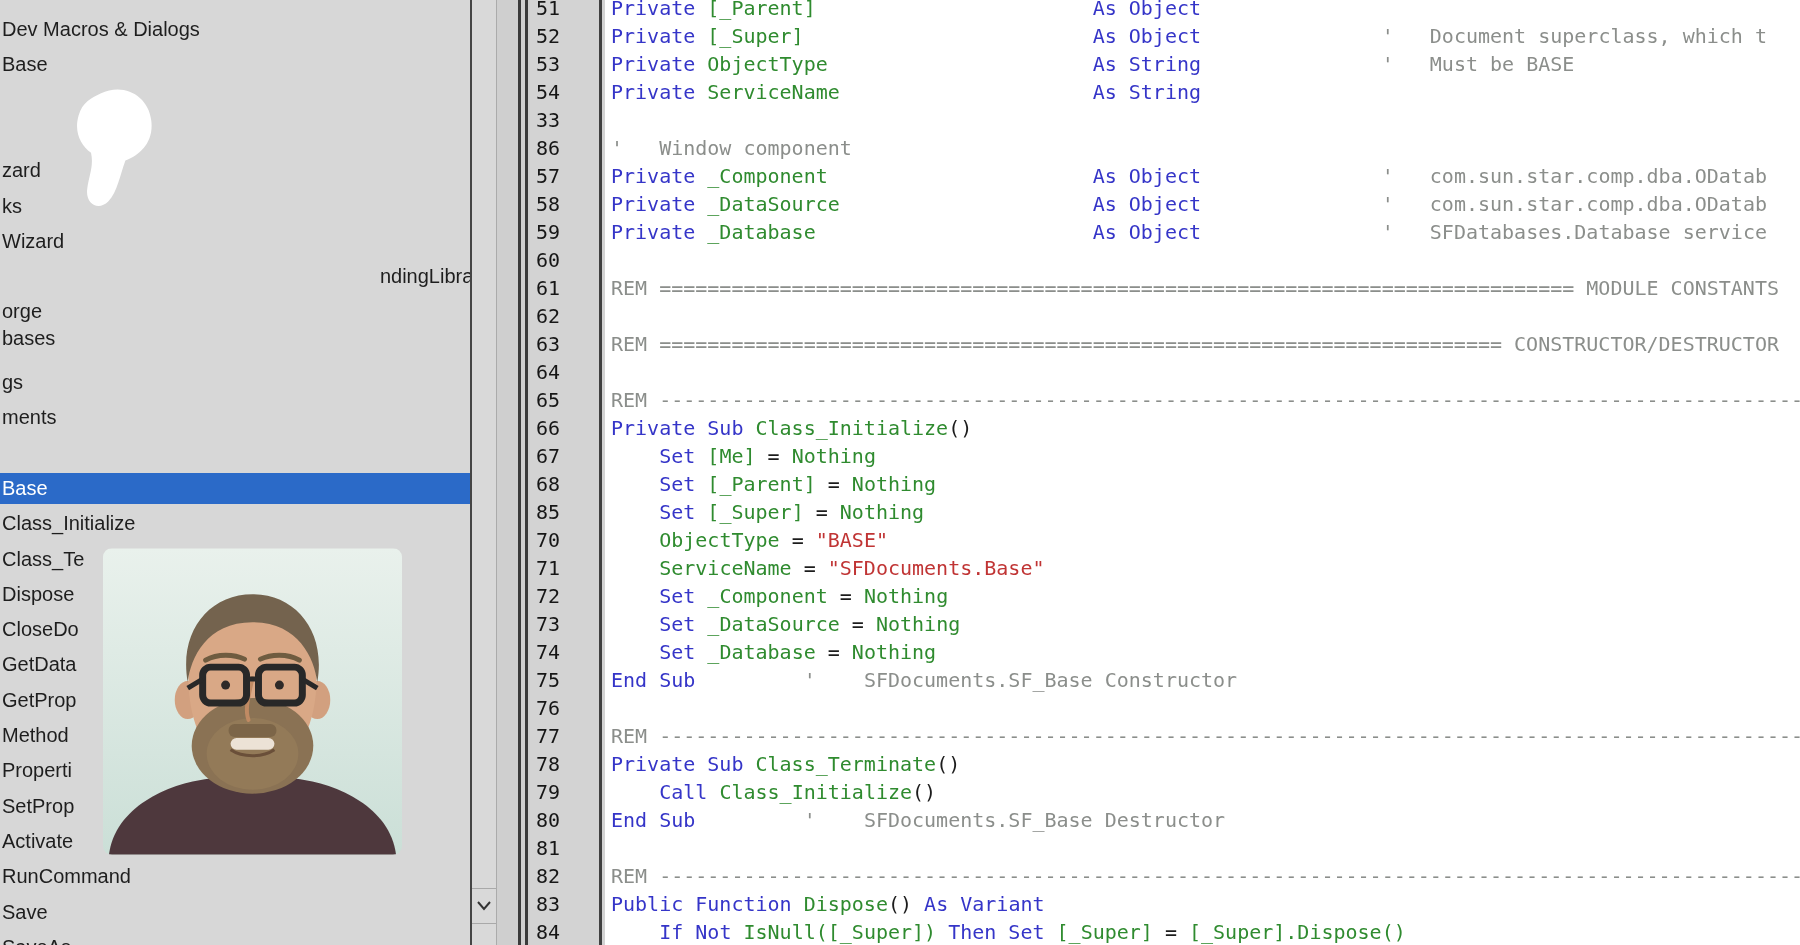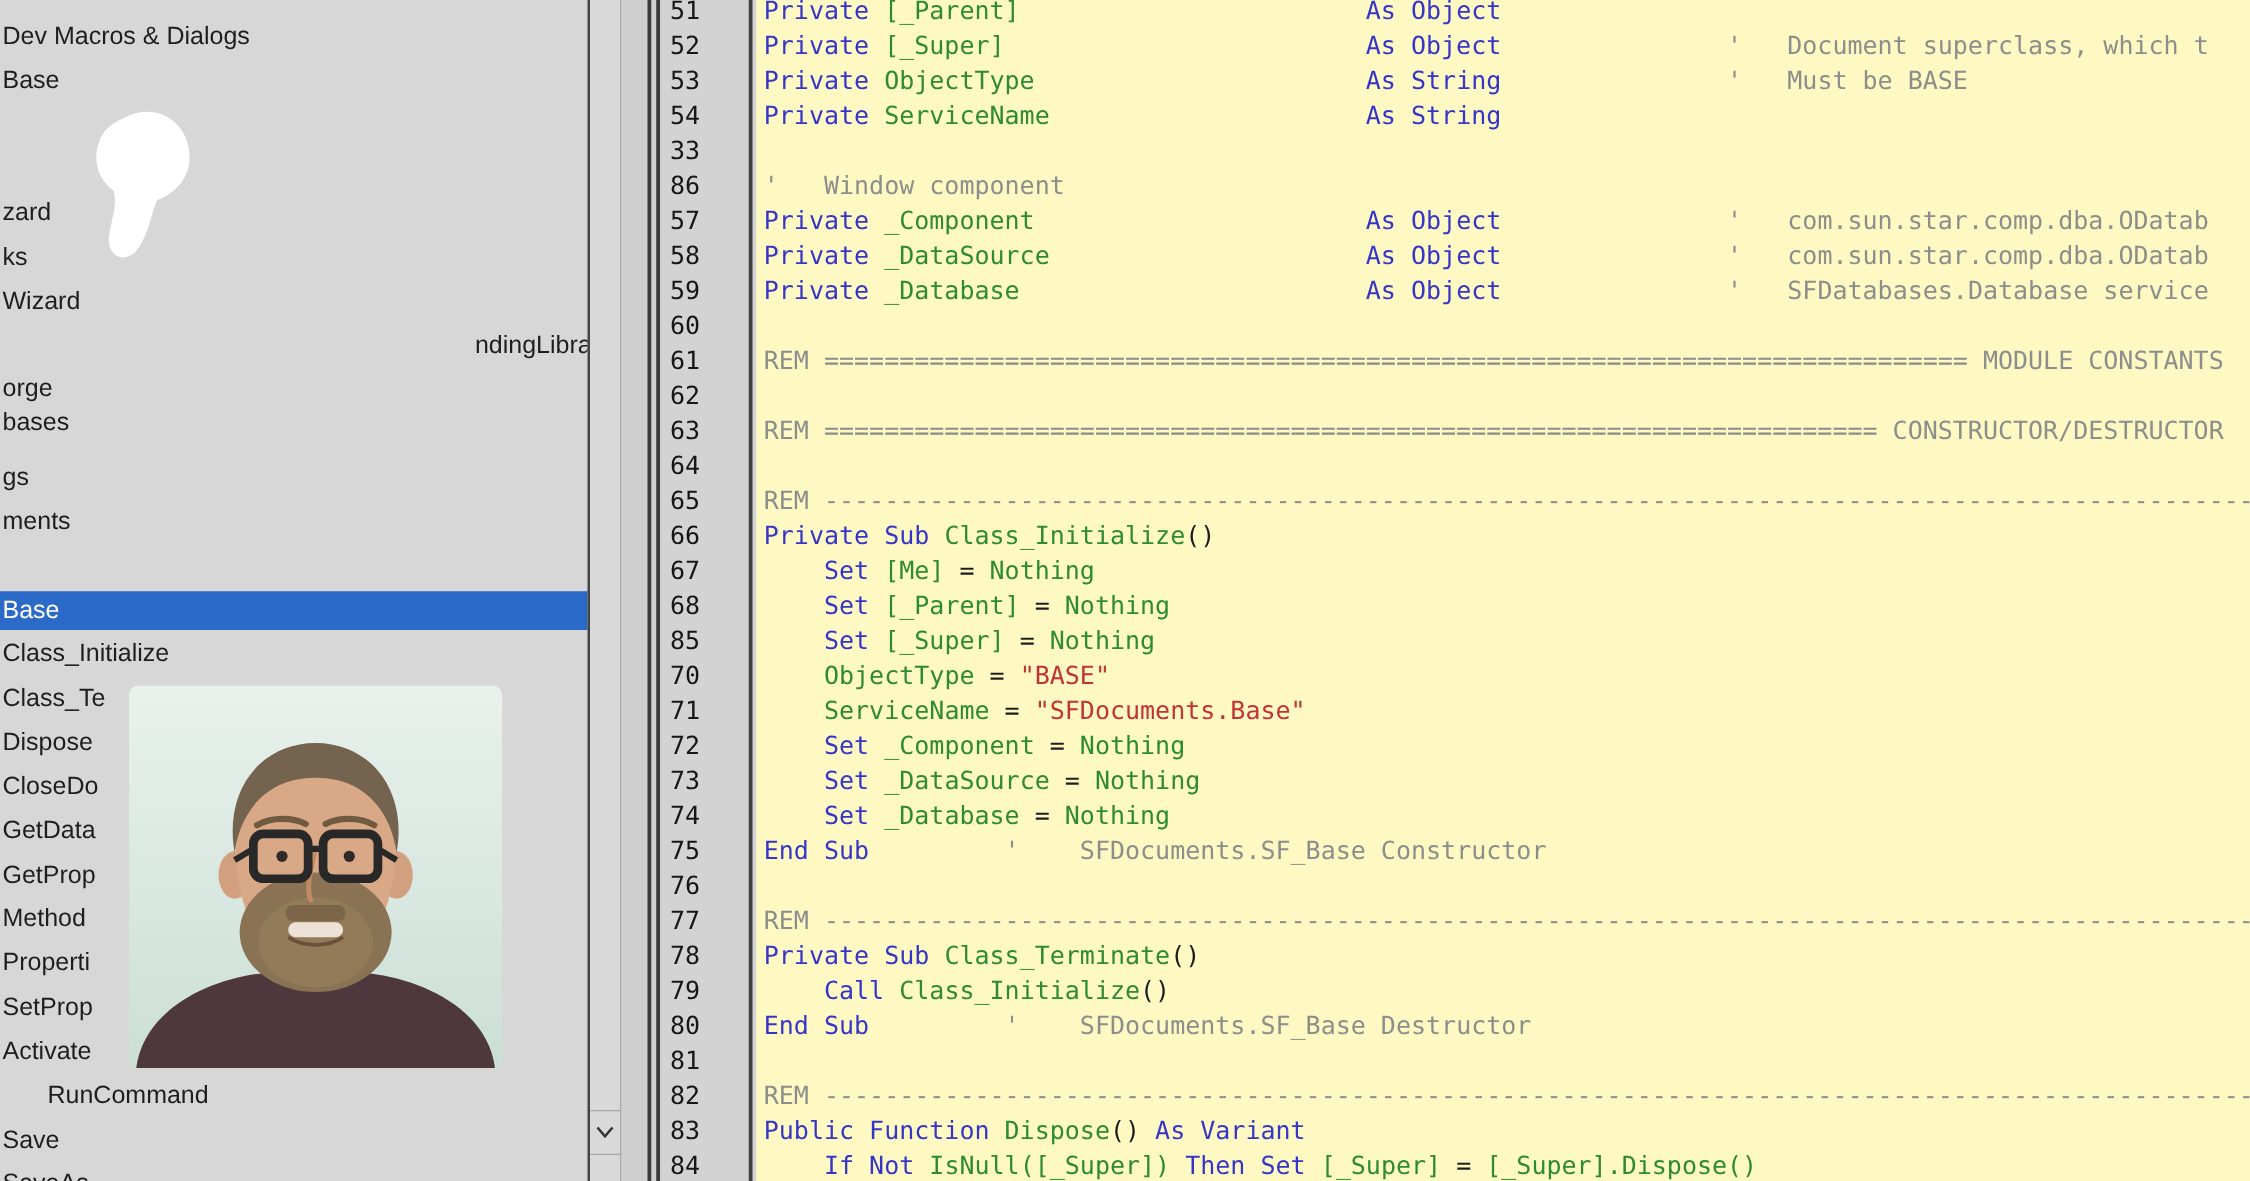--- a/index.html
+++ b/index.html
@@ -52,21 +52,21 @@
   }
   .nums { position:absolute; left:6px; top:-6px; }
   .ln {
     height:28px; line-height:28px; font-size:20px;
     font-family:"DejaVu Sans Mono","Liberation Mono",monospace;
     color:var(--num,#161616); white-space:pre;
   }
   
   .code {
     position:absolute; left:605px; top:0; right:0; height:945px;
-    background:#fef9c3; overflow:hidden;
+    background:#ffffff; overflow:hidden;
   }
   .lines { position:absolute; left:6px; top:-6px; width:2400px; }
   .code-line {
     height:28px; line-height:28px; font-size:20px; white-space:pre;
     font-family:"DejaVu Sans Mono","Liberation Mono",monospace;
     font-variant-ligatures:none; color:var(--pl,#1c1c1c);
   }
   .kw  { color:var(--kw,#3535c8); }
   .id  { color:var(--id,#2f8b2f); }
   .str { color:var(--str,#c03434); }
@@ -97,21 +97,21 @@
         <div class="sb-item" style="top: 508.2px;">Class_Initialize</div>
         <div class="sb-item" style="top: 543.5px;">Class_Te</div>
         <div class="sb-item" style="top: 578.8px;">Dispose</div>
         <div class="sb-item" style="top: 614.1px;">CloseDo</div>
         <div class="sb-item" style="top: 649.4px;">GetData</div>
         <div class="sb-item" style="top: 684.7px;">GetProp</div>
         <div class="sb-item" style="top: 720px;">Method</div>
         <div class="sb-item" style="top: 755.3px;">Properti</div>
         <div class="sb-item" style="top: 790.6px;">SetProp</div>
         <div class="sb-item" style="top: 825.9px;">Activate</div>
-        <div class="sb-item" style="top: 861.2px; margin-left: 36px;">RunCommand</div>
+        <div class="sb-item" style="top: 861.2px;">RunCommand</div>
         <div class="sb-item" style="top: 896.5px;">Save</div>
         <div class="sb-item" style="top: 931.8px;">SaveAs</div>
       </div>
 
     <div class="blob">
       <svg viewBox="0 0 90 130" width="86" height="128">
         <path fill="#ffffff" d="M32,8 C56,-4 82,10 85,36 C88,58 74,72 58,78
                  C52,94 50,110 40,121 C30,131 16,124 18,108
                  C20,93 25,84 22,70 C11,62 4,48 9,31 C13,17 22,13 32,8 Z"></path>
       </svg>

